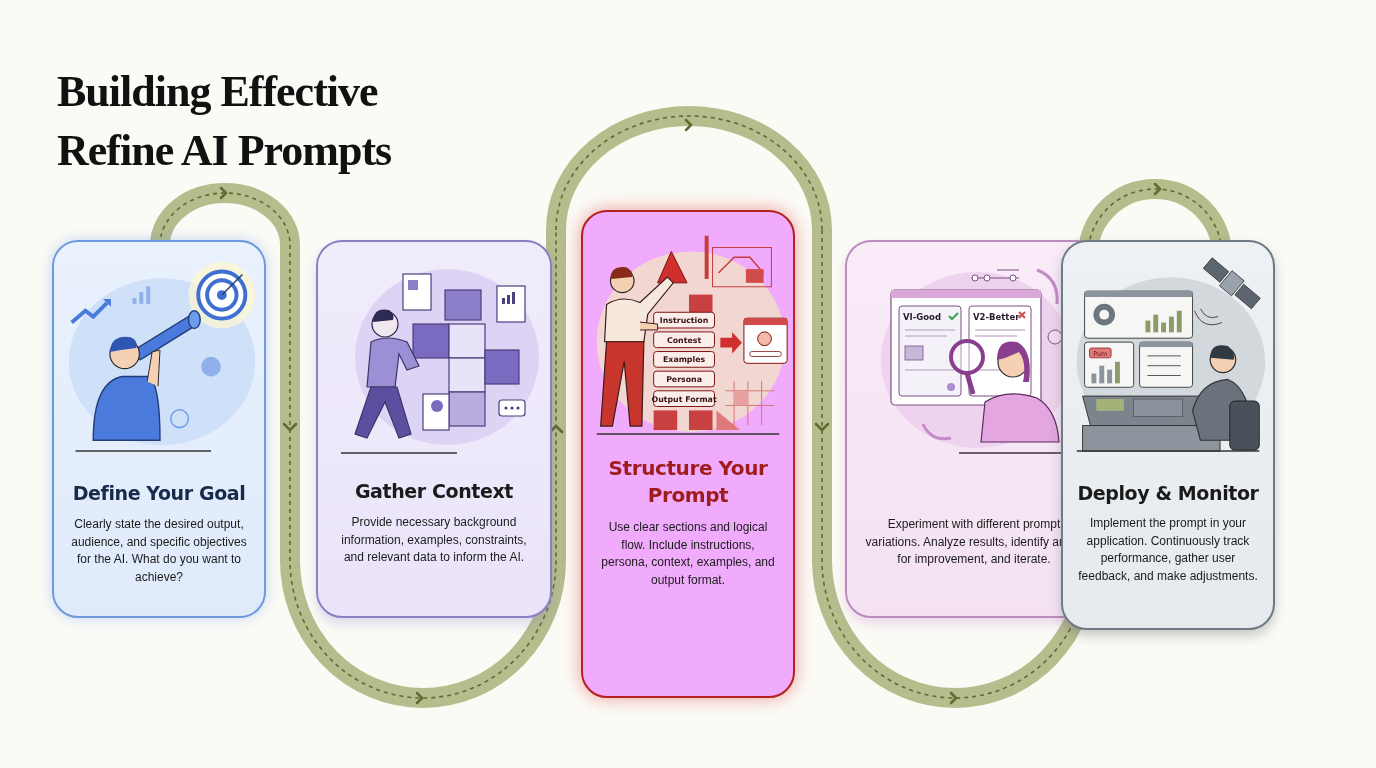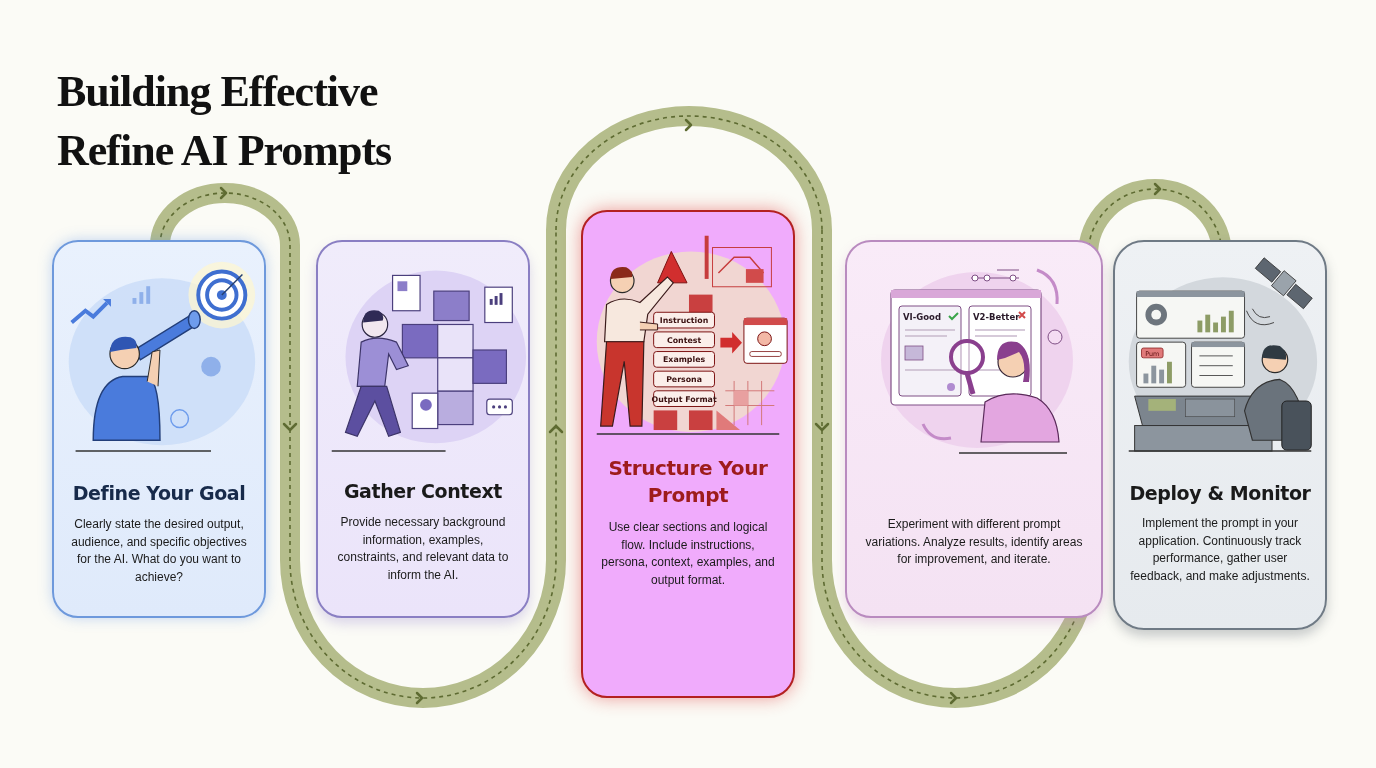--- a/index.html
+++ b/index.html
@@ -26,24 +26,24 @@
   .card h3 {
     position:absolute; left:0; right:0; margin:0; text-align:center;
     font-family:"DejaVu Sans", sans-serif; font-weight:bold; font-size:19px;
     letter-spacing:-0.4px; line-height:27px;
   }
   .card p {
     position:absolute; left:14px; right:14px; margin:0; text-align:center;
     font-size:12px; line-height:17.5px; color:#1b1b1b;
   }
   .c1 { left:52px; top:240px; width:214px; height:378px; background:linear-gradient(#e9f1fd,#dfeafb); border-color:#6e99dc; box-shadow:0 0 14px rgba(90,140,230,.35); }
-  .c2 { left:316px; top:240px; width:214px; height:378px; background:linear-gradient(#f0ecfb,#ebe4fa); border-color:#8a7fc3; box-shadow:0 6px 12px rgba(130,110,200,.25);padding-left:44px; }
+  .c2 { left:316px; top:240px; width:236px; height:378px; background:linear-gradient(#f0ecfb,#ebe4fa); border-color:#8a7fc3; box-shadow:0 6px 12px rgba(130,110,200,.25);padding-left:44px; }
   .c3 { left:581px; top:210px; width:214px; height:488px; background:#f0abfc; border-color:#b32121; box-shadow:0 0 18px rgba(220,40,40,.45); }
   .c4 { left:845px; top:240px; width:258px; height:378px; background:linear-gradient(#f9ebf8,#f4e2f3); border-color:#b98bbf; box-shadow:0 6px 12px rgba(190,120,190,.25); }
-  .c5 { left:1113px; top:240px; width:214px; height:390px; background:linear-gradient(#eef1f4,#e6eaee); border-color:#6f7a85; box-shadow:0 6px 12px rgba(80,90,100,.3);border-radius:31px; }
+  .c5 { left:1061px; top:240px; width:214px; height:390px; background:linear-gradient(#eef1f4,#e6eaee); border-color:#6f7a85; box-shadow:0 6px 12px rgba(80,90,100,.3); }
   .c1 h3 { color:#172a4a; }
   .c3 h3 { color:#9e1c1c; font-size:20px; }
   .block-label { font-family:"DejaVu Sans", sans-serif; font-size:8px; font-weight:bold; fill:#3a1111; }
 </style>
 </head>
 <body>
 
 <div class="title">
   <div>Building Effective</div>
   <div>Refine AI Prompts</div>

